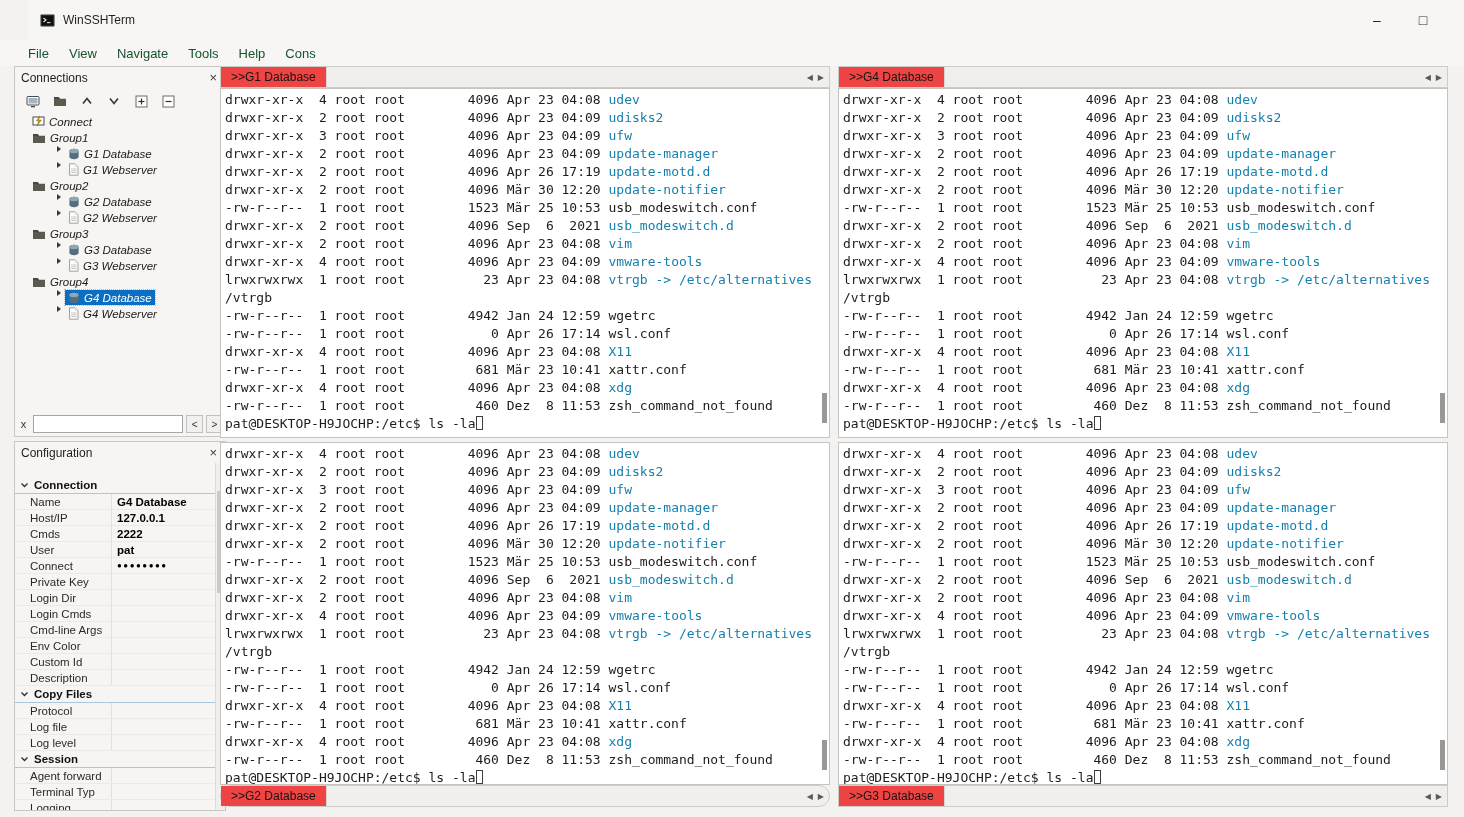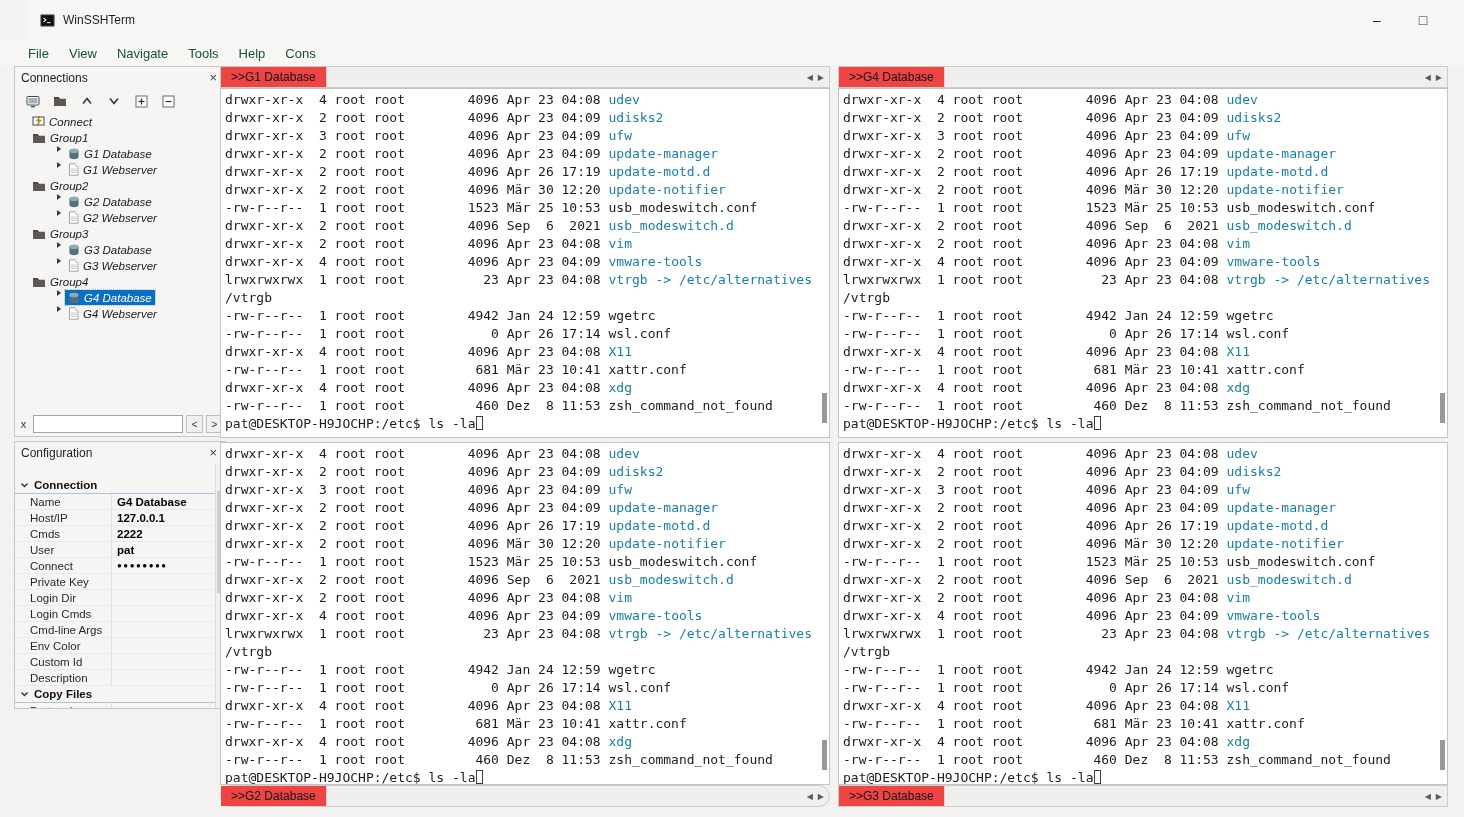--- a/index.html
+++ b/index.html
@@ -274,21 +274,21 @@
           </span>
         </div>
       </div>
     <div class="search-row">
       <span class="search-clear">x</span>
       <input class="search-input" value="" style="">
       <span class="search-nav">&lt;</span>
       <span class="search-nav">&gt;</span>
     </div>
   </div>
-  <div class="panel" style="top:375px;height:268px;">
+  <div class="panel" style="top:375px;height:370px;">
     <div class="panel-hdr">
       <span>Configuration</span>
       <span class="panel-close">×</span>
     </div>
     <div class="cfg-grid">
         <div class="cfg-section">
           <svg width="9" height="8" viewBox="0 0 9 8">
             <polyline points="1.5,2.5 4.5,5.5 7.5,2.5" fill="none" stroke="#2e2e2e" stroke-width="1.3"></polyline>
           </svg>
           <span>Connection</span>

